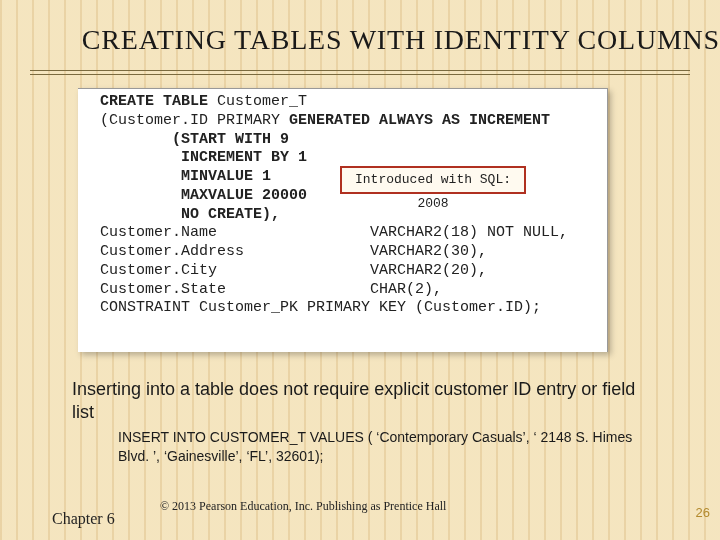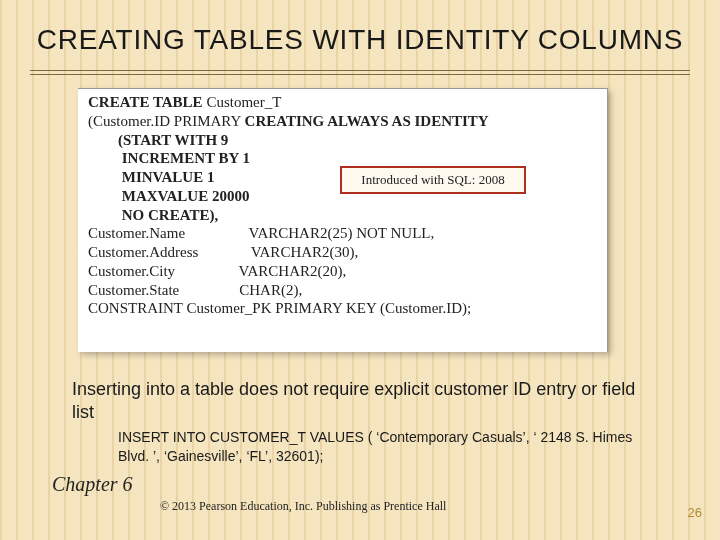--- a/index.html
+++ b/index.html
@@ -20,22 +20,22 @@
         rgba(246,229,186,0.55) 2px 16px
       ),
       linear-gradient(#f3e5c6, #f3e5c6);
     box-sizing: border-box;
   }
   .title {
     position: absolute;
     top: 24px;
     left: 0;
     right: 0;
-    text-align: center;
-    font-family: Liberation Sans, sans-serif;
+    text-align: right;
+    font-family: Liberation Serif, serif;
     font-stretch: condensed;
     font-weight: 500;
     font-size: 28px;
     letter-spacing: 0.8px;
     color: #191919;
   }
   .rule-dbl {
     position: absolute;
     left: 30px;
     right: 30px;
@@ -56,39 +56,39 @@
     position: absolute;
     top: 88px;
     left: 78px;
     width: 530px;
     height: 264px;
     background: #ffffff;
     border-top: 1px solid #999;
     border-right: 1px solid #999;
     box-shadow: 3px 3px 6px rgba(0,0,0,0.25);
     box-sizing: border-box;
-    padding: 4px 10px 6px 10px;
-    font-family: Liberation Serif, serif;
+    padding: 4px 10px 6px 22px;
+    font-family: Liberation Mono, monospace;
     font-size: 15px;
     line-height: 1.25;
     color: #222;
   }
   .kw { font-weight: 700; }
   .code-line { white-space: pre; }
 
   .callout {
     position: absolute;
     top: 166px;
     left: 340px;
     width: 182px;
     height: 24px;
     border: 2px solid #b03020;
     background: #fffaf0;
     text-align: center;
-    font-family: Liberation Serif, serif;
+    font-family: Liberation Mono, monospace;
     font-size: 13px;
     line-height: 24px;
     color: #222;
   }
 
   .note {
     position: absolute;
     top: 378px;
     left: 72px;
     right: 64px;
@@ -103,60 +103,59 @@
     left: 118px;
     right: 84px;
     font-family: Verdana, Arial, sans-serif;
     font-size: 14px;
     color: #1a1a1a;
     line-height: 1.35;
   }
   .chapter {
     position: absolute;
     left: 52px;
-    bottom: 44px;
+    bottom: 12px;
     font-family: 'Times New Roman', Times, serif;
-    font-size: 20px;
+    font-size: 16px;
     color: #232323;
-    font-style: italic;
   }
   .copyright {
     position: absolute;
     left: 160px;
     bottom: 26px;
     font-family: 'Times New Roman', Times, serif;
     font-size: 12px;
     color: #232323;
   }
   .pagenum {
     position: absolute;
-    right: 18px;
+    right: 10px;
     bottom: 20px;
     font-family: Verdana, Arial, sans-serif;
     font-size: 13px;
     color: #b38a2e;
   }
 </style>
 </head>
 <body>
 
 <div class="slide">
 
   <div class="title">CREATING TABLES WITH IDENTITY COLUMNS</div>
   <div class="rule-dbl r1"></div>
 
   <div class="code-img">
     <div class="code-line"><span class="kw">CREATE TABLE</span><span> Customer_T</span></div>
-    <div class="code-line"><span>(Customer.ID PRIMARY </span><span class="kw">CREATING ALWAYS AS IDENTITY</span></div>
+    <div class="code-line"><span>(Customer.ID PRIMARY </span><span class="kw">GENERATED ALWAYS AS INCREMENT</span></div>
     <div class="code-line kw">        (START WITH 9</div>
     <div class="code-line kw">         INCREMENT BY 1</div>
     <div class="code-line kw">         MINVALUE 1</div>
     <div class="code-line kw">         MAXVALUE 20000</div>
     <div class="code-line kw">         NO CREATE),</div>
-    <div class="code-line">Customer.Name                 VARCHAR2(25) NOT NULL,</div>
+    <div class="code-line">Customer.Name                 VARCHAR2(18) NOT NULL,</div>
     <div class="code-line">Customer.Address              VARCHAR2(30),</div>
     <div class="code-line">Customer.City                 VARCHAR2(20),</div>
     <div class="code-line">Customer.State                CHAR(2),</div>
     <div class="code-line">CONSTRAINT Customer_PK PRIMARY KEY (Customer.ID);</div>
   </div>
 
   <div class="callout">Introduced with SQL: 2008</div>
 
   <div class="note">Inserting into a table does not require explicit customer ID entry or field list</div>
 

